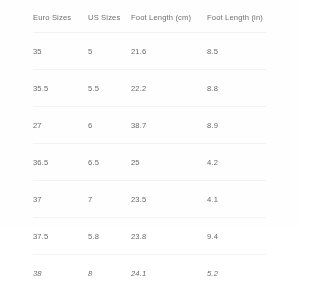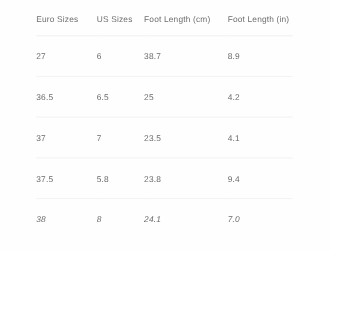--- a/index.html
+++ b/index.html
@@ -79,20 +79,32 @@
     <thead>
       <tr>
         <th>Euro Sizes</th>
         <th>US Sizes</th>
         <th>Foot Length (cm)</th>
         <th>Foot Length (in)</th>
       </tr>
     </thead>
     <tbody>
       <tr>
+        <td>35</td>
+        <td>5</td>
+        <td>21.6</td>
+        <td>8.5</td>
+      </tr>
+      <tr>
+        <td>35.5</td>
+        <td>5.5</td>
+        <td>22.2</td>
+        <td>8.8</td>
+      </tr>
+      <tr>
         <td>27</td>
         <td>6</td>
         <td>38.7</td>
         <td>8.9</td>
       </tr>
       <tr>
         <td>36.5</td>
         <td>6.5</td>
         <td>25</td>
         <td>4.2</td>
@@ -106,17 +118,17 @@
       <tr>
         <td>37.5</td>
         <td>5.8</td>
         <td>23.8</td>
         <td>9.4</td>
       </tr>
       <tr>
         <td>38</td>
         <td>8</td>
         <td>24.1</td>
-        <td>7.0</td>
+        <td>5.2</td>
       </tr>
     </tbody>
   </table>
 </div>
 
 </body></html>

